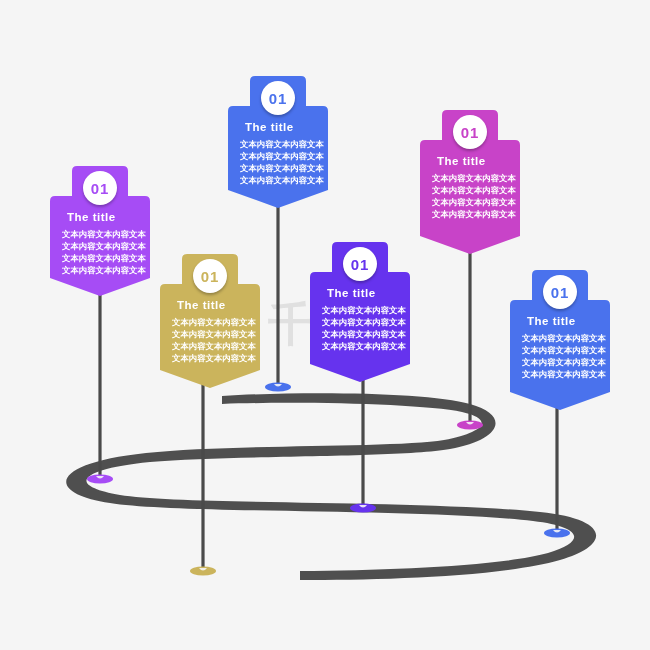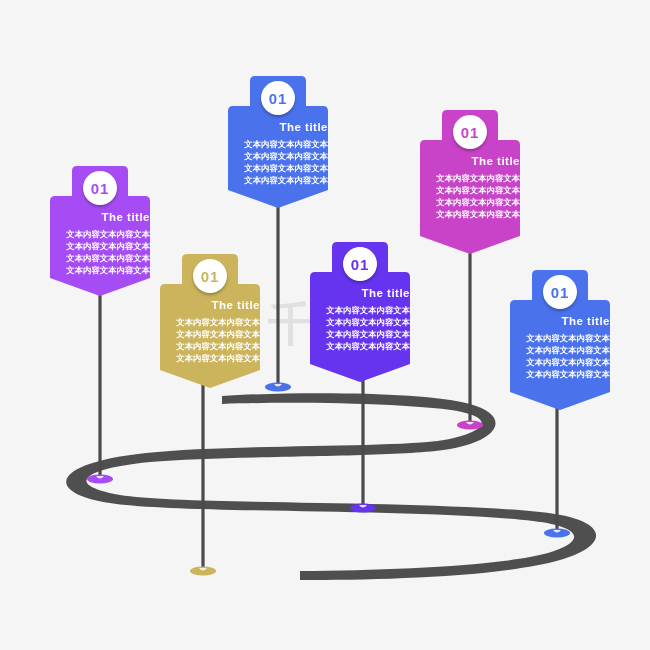--- a/index.html
+++ b/index.html
@@ -15,38 +15,38 @@
 
   
   .layer-road{z-index:1;}
   .layer-watermark{z-index:2;}
   .layer-poles{z-index:3;}
 
   
   .banner{
     position:absolute;
     z-index:6;
-    text-align:right;
+    text-align:left;
     color:#ffffff;
   }
   .banner-shape{position:absolute;left:0;top:0;z-index:0;}
 
   .badge{
     position:absolute;
     border-radius:50%;
     background:#ffffff;
     box-shadow:0 2px 3px rgba(0,0,0,.28);
     display:flex;align-items:center;justify-content:center;
     font-weight:bold;
     letter-spacing:1px;
     z-index:3;
   }
   .banner-title{
     position:absolute;
-    left:8px;right:0;
+    left:17px;right:0;
     font-weight:bold;
     letter-spacing:.5px;
     white-space:nowrap;
     z-index:2;
   }
   .banner-lines{
     position:absolute;
     left:12px;right:0;
     z-index:2;
   }

